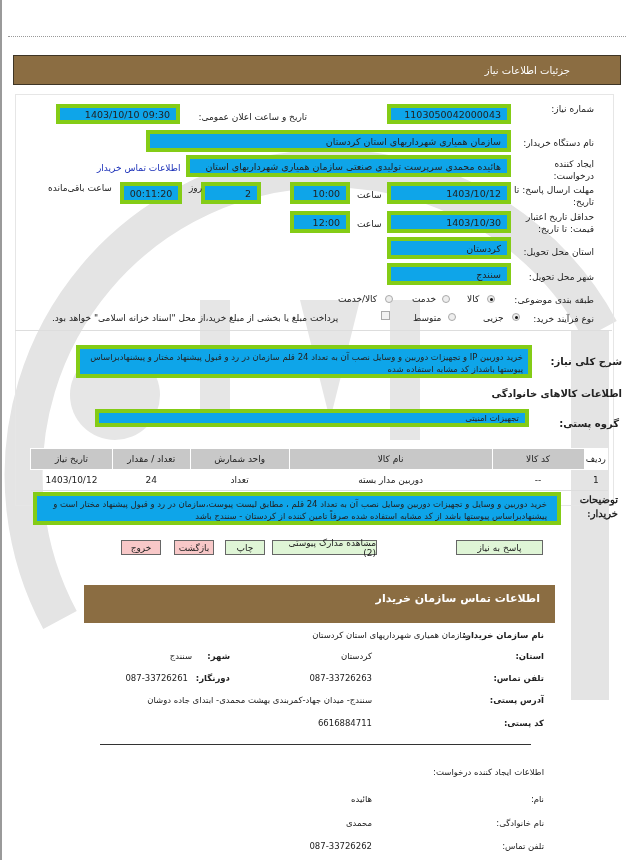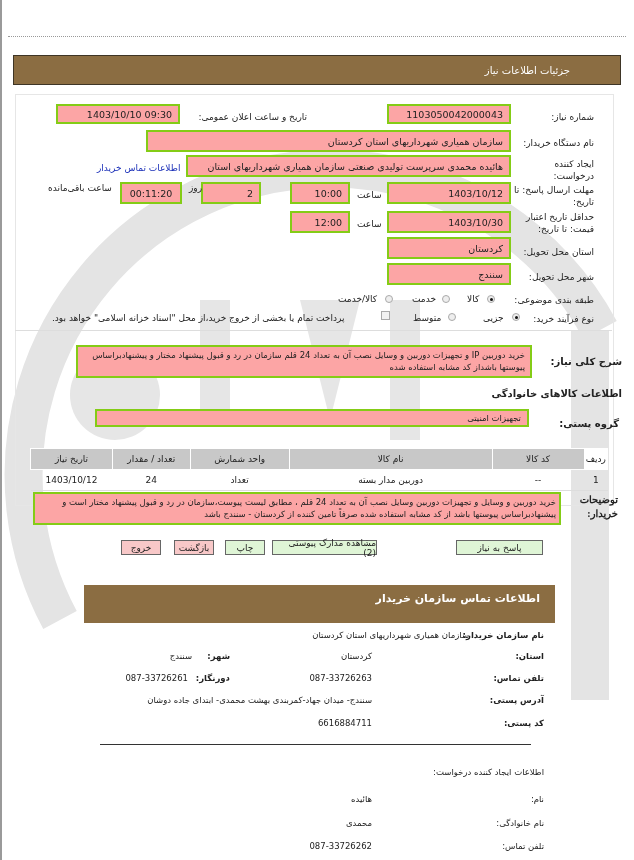--- a/index.html
+++ b/index.html
@@ -8,21 +8,21 @@
   .dotted{position:absolute;left:8px;right:8px;top:36px;border-top:1px dotted #999;}
   .watermark{position:absolute;left:0;top:0;width:634px;height:860px;pointer-events:none;}
   .hdr{position:absolute;left:13px;width:498px;height:28px;background:#8b6d42;border:1px solid #3e3526;color:#fff;box-sizing:border-box;}
   .hdr1{left:13px;top:55px;width:608px;height:30px;}
   .hdr span{position:absolute;right:80px;top:8px;font-size:10px;}
   .hdr1 span{right:50px;top:9px;}
   .hdr2{left:84px;top:585px;width:471px;height:38px;border:none;}
   .hdr2 span{right:15px;top:7px;font-size:11px;font-weight:bold;}
   .panel{position:absolute;left:15px;top:94px;width:597px;height:410px;border:1px solid #e6e6e6;}
   .lbl{position:absolute;white-space:nowrap;font-size:9px;}
-  .box{position:absolute;border:2px solid #84cc16;background:#fca5a5;box-sizing:border-box;font-size:9.5px;padding:0 6px;display:flex;align-items:center;overflow:hidden;white-space:nowrap;}
+  .box{position:absolute;border:4px solid #84cc16;background:#0ea5e9;box-sizing:border-box;font-size:9.5px;padding:0 6px;display:flex;align-items:center;overflow:hidden;white-space:nowrap;}
   .ltr{direction:ltr;justify-content:flex-start;}
   .rtl{direction:rtl;justify-content:flex-start;}
   .link{position:absolute;color:#1a2fb8;font-size:9px;white-space:nowrap;}
   .radio{position:absolute;width:8px;height:8px;border-radius:50%;border:1px solid #aaa;background:#eee;box-sizing:border-box;}
   .radio.on::after{content:"";position:absolute;left:1.5px;top:1.5px;width:3px;height:3px;border-radius:50%;background:#111;}
   .chk{position:absolute;width:9px;height:9px;border:1px solid #aaa;background:#f2f2f2;box-sizing:border-box;}
   .sep{position:absolute;left:15px;width:597px;border-top:1px solid #ddd;}
   .bold{font-weight:bold;}
   table.items{position:absolute;left:30px;top:448px;width:578px;border-collapse:collapse;font-size:9px;}
   table.items th{background:#c8c8c8;font-weight:normal;height:18px;border:1px solid #fff;color:#222;}
@@ -51,21 +51,21 @@
     <path d="M300 300 L360 300 L330 420 Z"></path>
   </g>
 </svg>
 
 <div class="hdr hdr1">
     <span>جزئیات اطلاعات نیاز</span>
   </div>
 
 <div class="panel"></div>
 
-<span class="lbl" style="right:40px;top:112px;">شماره نیاز:</span>
+<span class="lbl" style="right:40px;top:104px;">شماره نیاز:</span>
 <div class="box ltr" style="left:387px;top:104px;width:124px;height:20px;justify-content:flex-end;">1103050042000043</div>
 <span class="lbl" style="right:327px;top:112px;margin-left:36px;">تاریخ و ساعت اعلان عمومی:</span>
 <div class="box ltr" style="left:56px;top:104px;width:124px;height:20px;justify-content:flex-end;">1403/10/10 09:30</div>
 
 <span class="lbl" style="right:40px;top:138px;">نام دستگاه خریدار:</span>
 <div class="box rtl" style="left:146px;top:130px;width:365px;height:22px;">سازمان همیاری شهرداریهای استان کردستان</div>
 
 <span class="lbl" style="right:40px;top:158px;width:70px;white-space:normal;line-height:12px;">ایجاد کننده درخواست:</span>
 <div class="box rtl" style="left:186px;top:155px;width:325px;height:22px;">هائیده محمدی سرپرست تولیدی صنعتی سازمان همیاری شهرداریهای استان</div>
 <span class="link" style="left:97px;top:163px;">اطلاعات تماس خریدار</span>
@@ -96,21 +96,21 @@
 <span class="lbl" style="left:412px;top:294px;">خدمت</span>
 <span class="radio" style="left:385px;top:295px;"></span>
 <span class="lbl" style="left:338px;top:294px;">کالا/خدمت</span>
 
 <span class="lbl" style="right:40px;top:314px;">نوع فرآیند خرید:</span>
 <span class="radio on" style="left:512px;top:313px;"></span>
 <span class="lbl" style="left:483px;top:313px;">جزیی</span>
 <span class="radio" style="left:448px;top:313px;"></span>
 <span class="lbl" style="left:413px;top:313px;">متوسط</span>
 <span class="chk" style="left:381px;top:311px;"></span>
-<span class="lbl" style="left:52px;top:313px;">پرداخت تمام یا بخشی از خروج خرید،از محل "اسناد خزانه اسلامی" خواهد بود.</span>
+<span class="lbl" style="left:52px;top:313px;">پرداخت مبلغ یا بخشی از مبلغ خرید،از محل "اسناد خزانه اسلامی" خواهد بود.</span>
 
 <div class="sep" style="top:330px;"></div>
 
 <span class="lbl bold" style="right:12px;top:356px;font-size:10px;">شرح کلی نیاز:</span>
 <div class="box rtl" style="left:76px;top:345px;width:456px;height:33px;white-space:normal;line-height:12px;font-size:8.5px;padding:2px 5px;align-items:flex-start;">خرید دوربین IP و تجهیزات دوربین و وسایل نصب آن به تعداد 24 قلم سازمان در رد و قبول پیشنهاد مختار و پیشنهادبراساس پیوستها باشداز کد مشابه استفاده شده</div>
 
 <span class="lbl bold" style="right:12px;top:388px;font-size:10px;">اطلاعات کالاهای خانوادگی</span>
 
 <span class="lbl bold" style="right:15px;top:418px;font-size:10px;">گروه پستی:</span>
 <div class="box rtl" style="left:95px;top:409px;width:434px;height:18px;font-size:8.5px;">تجهیزات امنیتی</div>
@@ -132,21 +132,21 @@
       <td>--</td>
       <td>دوربین مدار بسته</td>
       <td>تعداد</td>
       <td>24</td>
       <td>1403/10/12</td>
     </tr>
   </tbody>
 </table>
 
 <span class="lbl bold" style="right:16px;top:493px;width:50px;white-space:normal;line-height:14px;font-size:10px;font-family:Liberation Serif, serif;">توضیحات خریدار:</span>
-<div class="box rtl" style="left:33px;top:492px;width:528px;height:33px;white-space:normal;line-height:12px;font-size:8.5px;padding:2px 3px;align-items:flex-start;">خرید دوربین و وسایل و تجهیزات دوربین وسایل نصب آن به تعداد 24 قلم ، مطابق لیست پیوست،سازمان در رد و قبول پیشنهاد مختار است و پیشنهادبراساس پیوستها باشد از کد مشابه استفاده شده صرفاً تامین کننده از کردستان - سنندج باشد</div>
+<div class="box rtl" style="left:33px;top:492px;width:528px;height:33px;white-space:normal;line-height:12px;font-size:8.5px;padding:2px 10px;align-items:flex-start;">خرید دوربین و وسایل و تجهیزات دوربین وسایل نصب آن به تعداد 24 قلم ، مطابق لیست پیوست،سازمان در رد و قبول پیشنهاد مختار است و پیشنهادبراساس پیوستها باشد از کد مشابه استفاده شده صرفاً تامین کننده از کردستان - سنندج باشد</div>
 
 <div class="btn g" style="left:456px;width:87px;">پاسخ به نیاز</div>
 <div class="btn g" style="left:272px;width:105px;">مشاهده مدارک پیوستی (2)</div>
 <div class="btn g" style="left:225px;width:40px;">چاپ</div>
 <div class="btn r" style="left:174px;width:40px;">بازگشت</div>
 <div class="btn r" style="left:121px;width:40px;">خروج</div>
 
 <div class="hdr hdr2">
     <span>اطلاعات تماس سازمان خریدار</span>
   </div>

